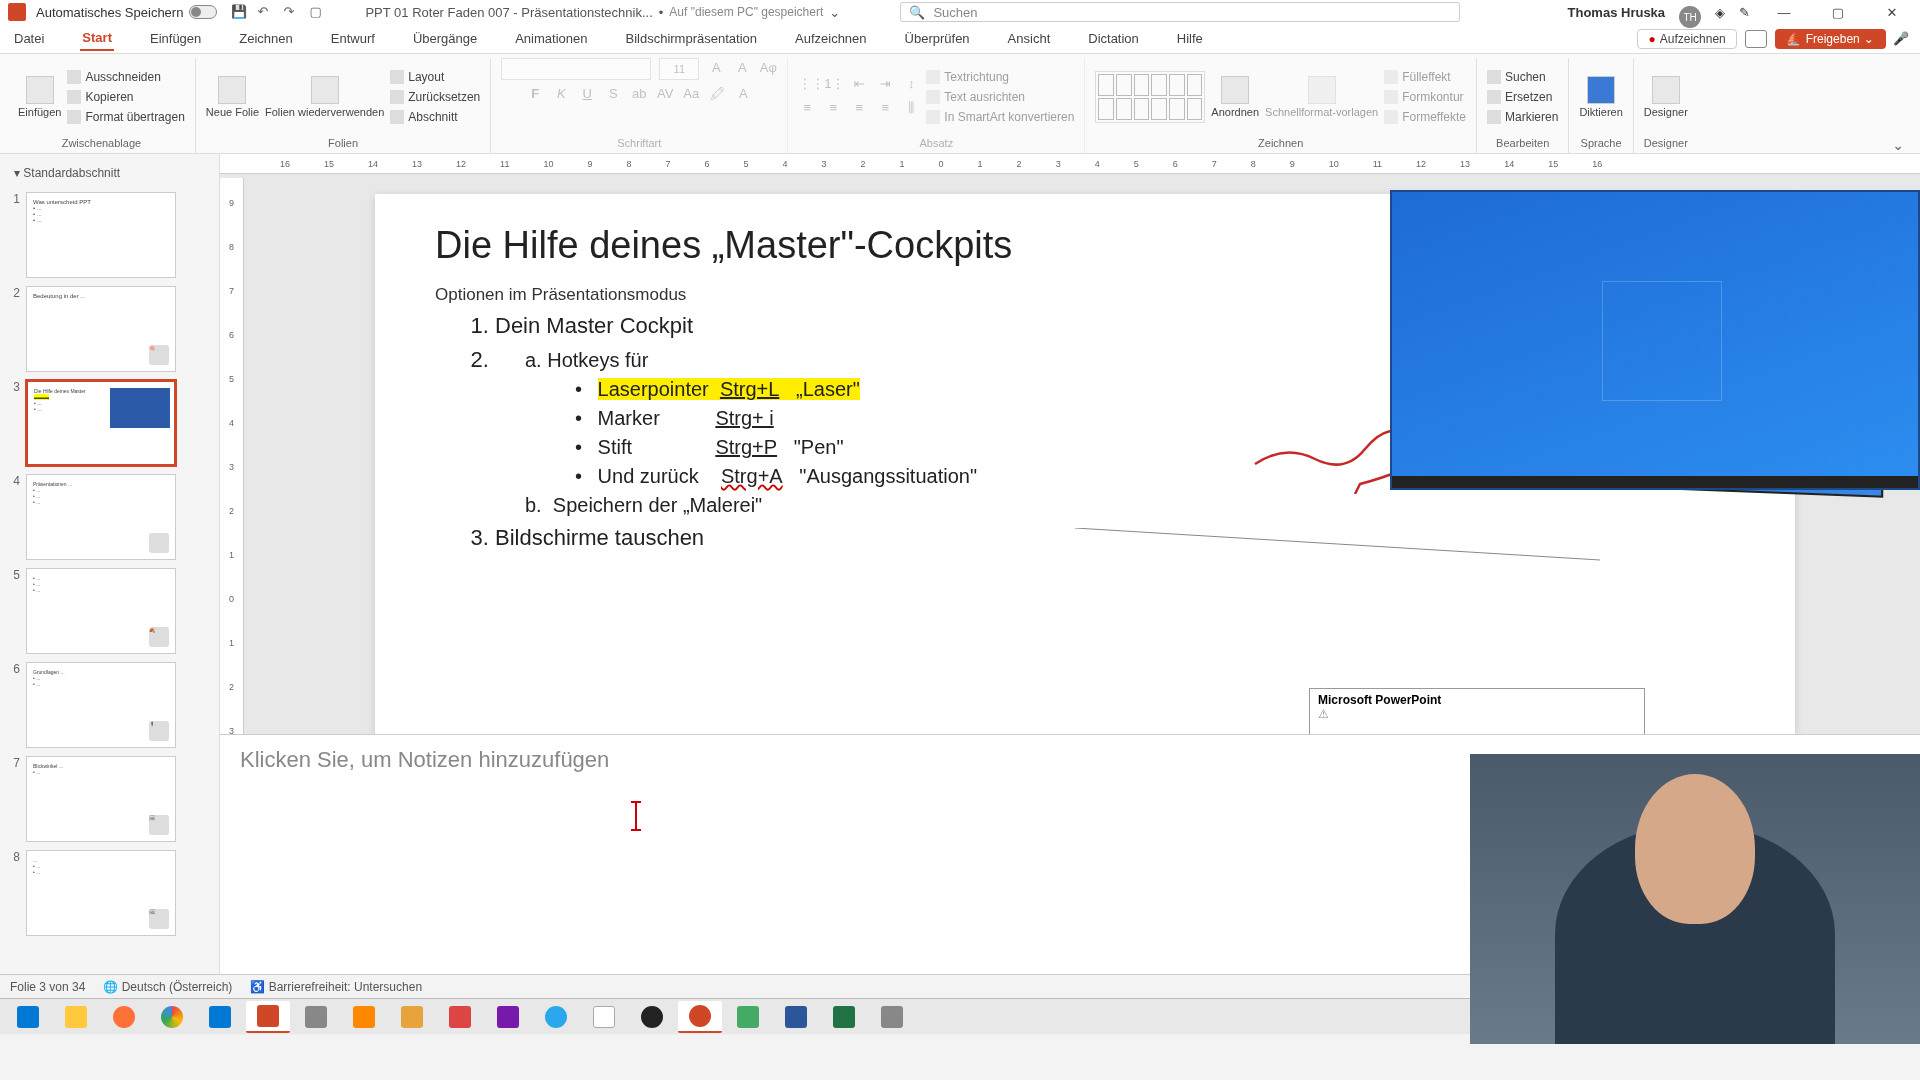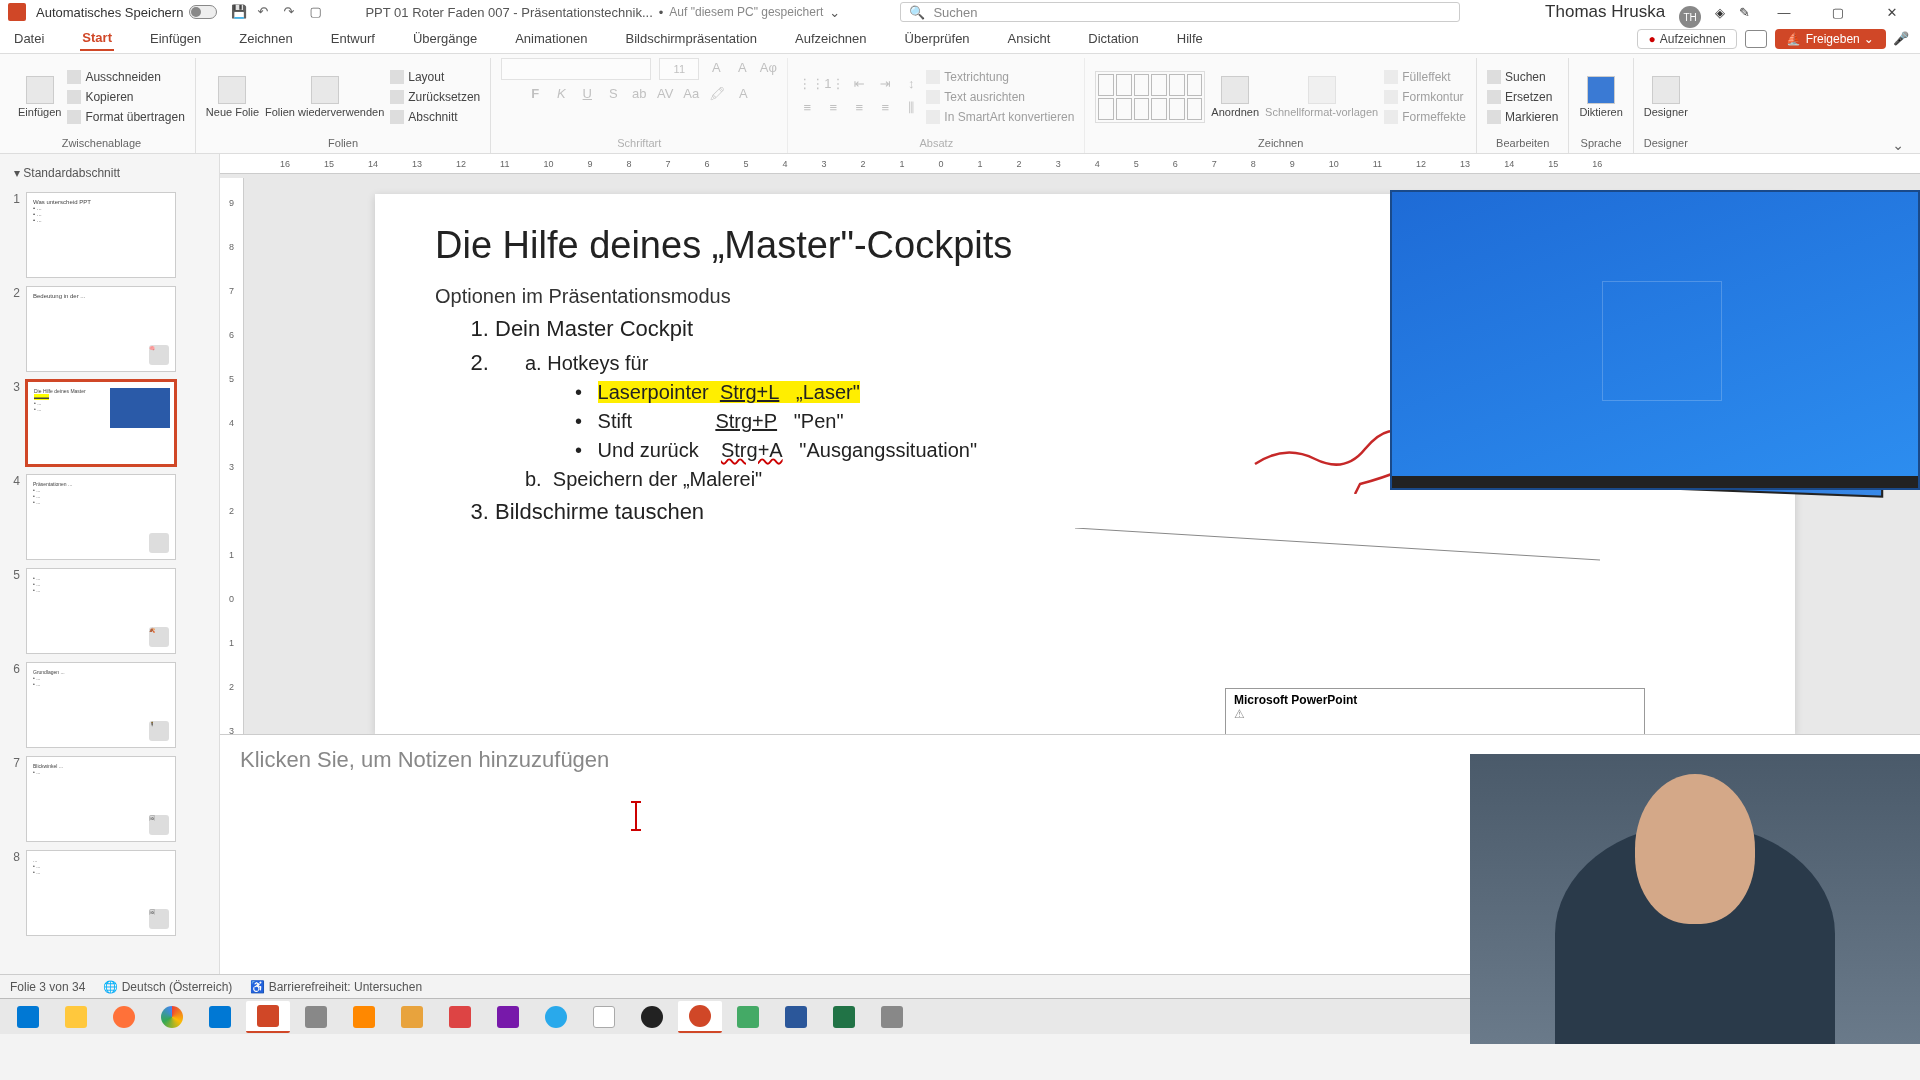--- a/index.html
+++ b/index.html
@@ -61,35 +61,35 @@
 .thumb-img { position: absolute; right: 4px; top: 6px; width: 60px; height: 40px; background: #2a5aa8; }
 .thumb-icon { position: absolute; right: 6px; bottom: 6px; width: 20px; height: 20px; background: #ddd; border-radius: 3px; }
 
 
 .canvas-wrap { flex: 1; background: #e8e8e8; display: flex; flex-direction: column; position: relative; }
 .ruler-h { height: 24px; background: #fff; border-bottom: 1px solid #ccc; font-size: 9px; color: #666; padding-left: 60px; display: flex; align-items: center; gap: 34px; overflow: hidden; }
 .ruler-v { width: 24px; background: #fff; border-right: 1px solid #ccc; position: absolute; left: 0; top: 24px; bottom: 0; font-size: 9px; color: #666; display: flex; flex-direction: column; align-items: center; padding-top: 20px; gap: 34px; }
 .slide-area { flex: 1; display: flex; justify-content: center; padding: 20px 20px 0 50px; position: relative; }
 .slide { width: 1420px; height: 540px; background: #fff; box-shadow: 0 2px 8px rgba(0,0,0,0.15); padding: 30px 60px; position: relative; }
 .slide h1 { font-size: 38px; font-weight: 400; color: #222; margin-bottom: 18px; }
-.slide .sub { font-size: 20px; color: #333; margin-bottom: 8px; }
+.slide .sub { font-size: 17px; color: #333; margin-bottom: 8px; }
 .slide ol { list-style: decimal; padding-left: 60px; font-size: 22px; color: #222; }
 .slide ol > li { margin: 8px 0; }
 .slide .sublist { padding-left: 30px; font-size: 20px; }
 .slide .sublist .lbl::before { content: 'a. '; }
 .slide .sublist2 { padding-left: 50px; font-size: 20px; list-style: none; }
 .slide .sublist2 li { margin: 6px 0; }
 .slide .sublist2 li::before { content: '• '; margin-right: 10px; }
 .hl { background: #ffee00; }
 .underline { text-decoration: underline; }
 .red-wave { text-decoration: underline wavy #c00; }
 .ink-scribble { position: absolute; left: 870px; top: 220px; width: 200px; height: 80px; }
 .slide-img { position: absolute; right: -80px; top: 5px; width: 440px; height: 290px; background: linear-gradient(135deg,#222 0%,#222 30%,#1a5cc4 30%,#3889e8 100%); transform: perspective(800px) rotateY(-12deg); border: 2px solid #222; }
 .slide-img-inner { position: absolute; left: 12px; top: 50px; width: 200px; height: 160px; background: #fff; font-size: 6px; padding: 4px; color: #333; }
-.dlg-popup { position: absolute; right: 150px; bottom: -4px; width: 420px; height: 50px; background: #fff; border: 1px solid #999; font-size: 12px; padding: 4px 8px; }
+.dlg-popup { position: absolute; right: 150px; bottom: -4px; width: 336px; height: 50px; background: #fff; border: 1px solid #999; font-size: 12px; padding: 4px 8px; }
 
 
 .notes-area { height: 280px; background: #fff; border-top: 1px solid #ccc; padding: 12px 20px; font-size: 22px; color: #888; position: relative; }
 .notes-cursor { position: absolute; left: 415px; top: 68px; width: 2px; height: 26px; background: #c00; }
 .notes-cursor::before, .notes-cursor::after { content:''; position:absolute; width:10px; height:2px; background:#c00; left:-4px; }
 .notes-cursor::before{top:-2px;} .notes-cursor::after{bottom:-2px;}
 
 
 .video-overlay { position: absolute; right: 0; top: 190px; width: 530px; height: 300px; background: linear-gradient(160deg,#1e6bd6,#2d8ef0); border: 2px solid #1a4a8a; z-index: 50; }
 .video-taskbar { position: absolute; bottom: 0; left: 0; right: 0; height: 12px; background: #222; }
@@ -129,21 +129,21 @@
     <span>PPT 01 Roter Faden 007 - Präsentationstechnik...</span>
     <span>•</span>
     <span class="saved">Auf "diesem PC" gespeichert</span>
     <span>⌄</span>
   </div>
   <div class="search-box">
     <span>🔍</span>
     <span>Suchen</span>
   </div>
   <div class="titlebar-right">
-    <span style="font-size:17px;">Thomas Hruska</span>
+    <span style="font-size:13px;font-weight:bold;">Thomas Hruska</span>
     <div class="user-badge">TH</div>
     <span>◈</span>
     <span>✎</span>
     <div class="win-ctrl">—</div>
     <div class="win-ctrl">▢</div>
     <div class="win-ctrl">✕</div>
   </div>
 </div>
 
 <div class="menubar">
@@ -484,20 +484,21 @@
       <div class="slide">
         <h1>Die Hilfe deines „Master"-Cockpits</h1>
         <div class="sub">Optionen im Präsentationsmodus</div>
         <ol>
           <li>Dein Master Cockpit</li>
           <li>
             <div class="sublist">
               <div class="lbl"><span>Hotkeys für</span></div>
               <ul class="sublist2">
                 <li><span class="hl"><span>Laserpointer</span>&nbsp;&nbsp;<span class="underline">Strg+L</span>&nbsp;&nbsp;&nbsp;<span>„Laser"</span></span></li>
+                <li><span>Marker</span>&nbsp;&nbsp;&nbsp;&nbsp;&nbsp;&nbsp;&nbsp;&nbsp;&nbsp;&nbsp;<span class="underline">Strg+ i</span></li>
                 <li><span>Stift</span>&nbsp;&nbsp;&nbsp;&nbsp;&nbsp;&nbsp;&nbsp;&nbsp;&nbsp;&nbsp;&nbsp;&nbsp;&nbsp;&nbsp;&nbsp;<span class="underline">Strg+P</span>&nbsp;&nbsp;&nbsp;<span>"Pen"</span></li>
                 <li><span>Und zurück</span>&nbsp;&nbsp;&nbsp;&nbsp;<span class="underline red-wave">Strg+A</span>&nbsp;&nbsp;&nbsp;<span>"Ausgangssituation"</span></li>
               </ul>
               <div>b.&nbsp;&nbsp;<span>Speichern der „Malerei"</span></div>
             </div>
           </li>
           <li>Bildschirme tauschen</li>
         </ol>
 
         <svg class="ink-scribble scribble" viewBox="0 0 200 80">

